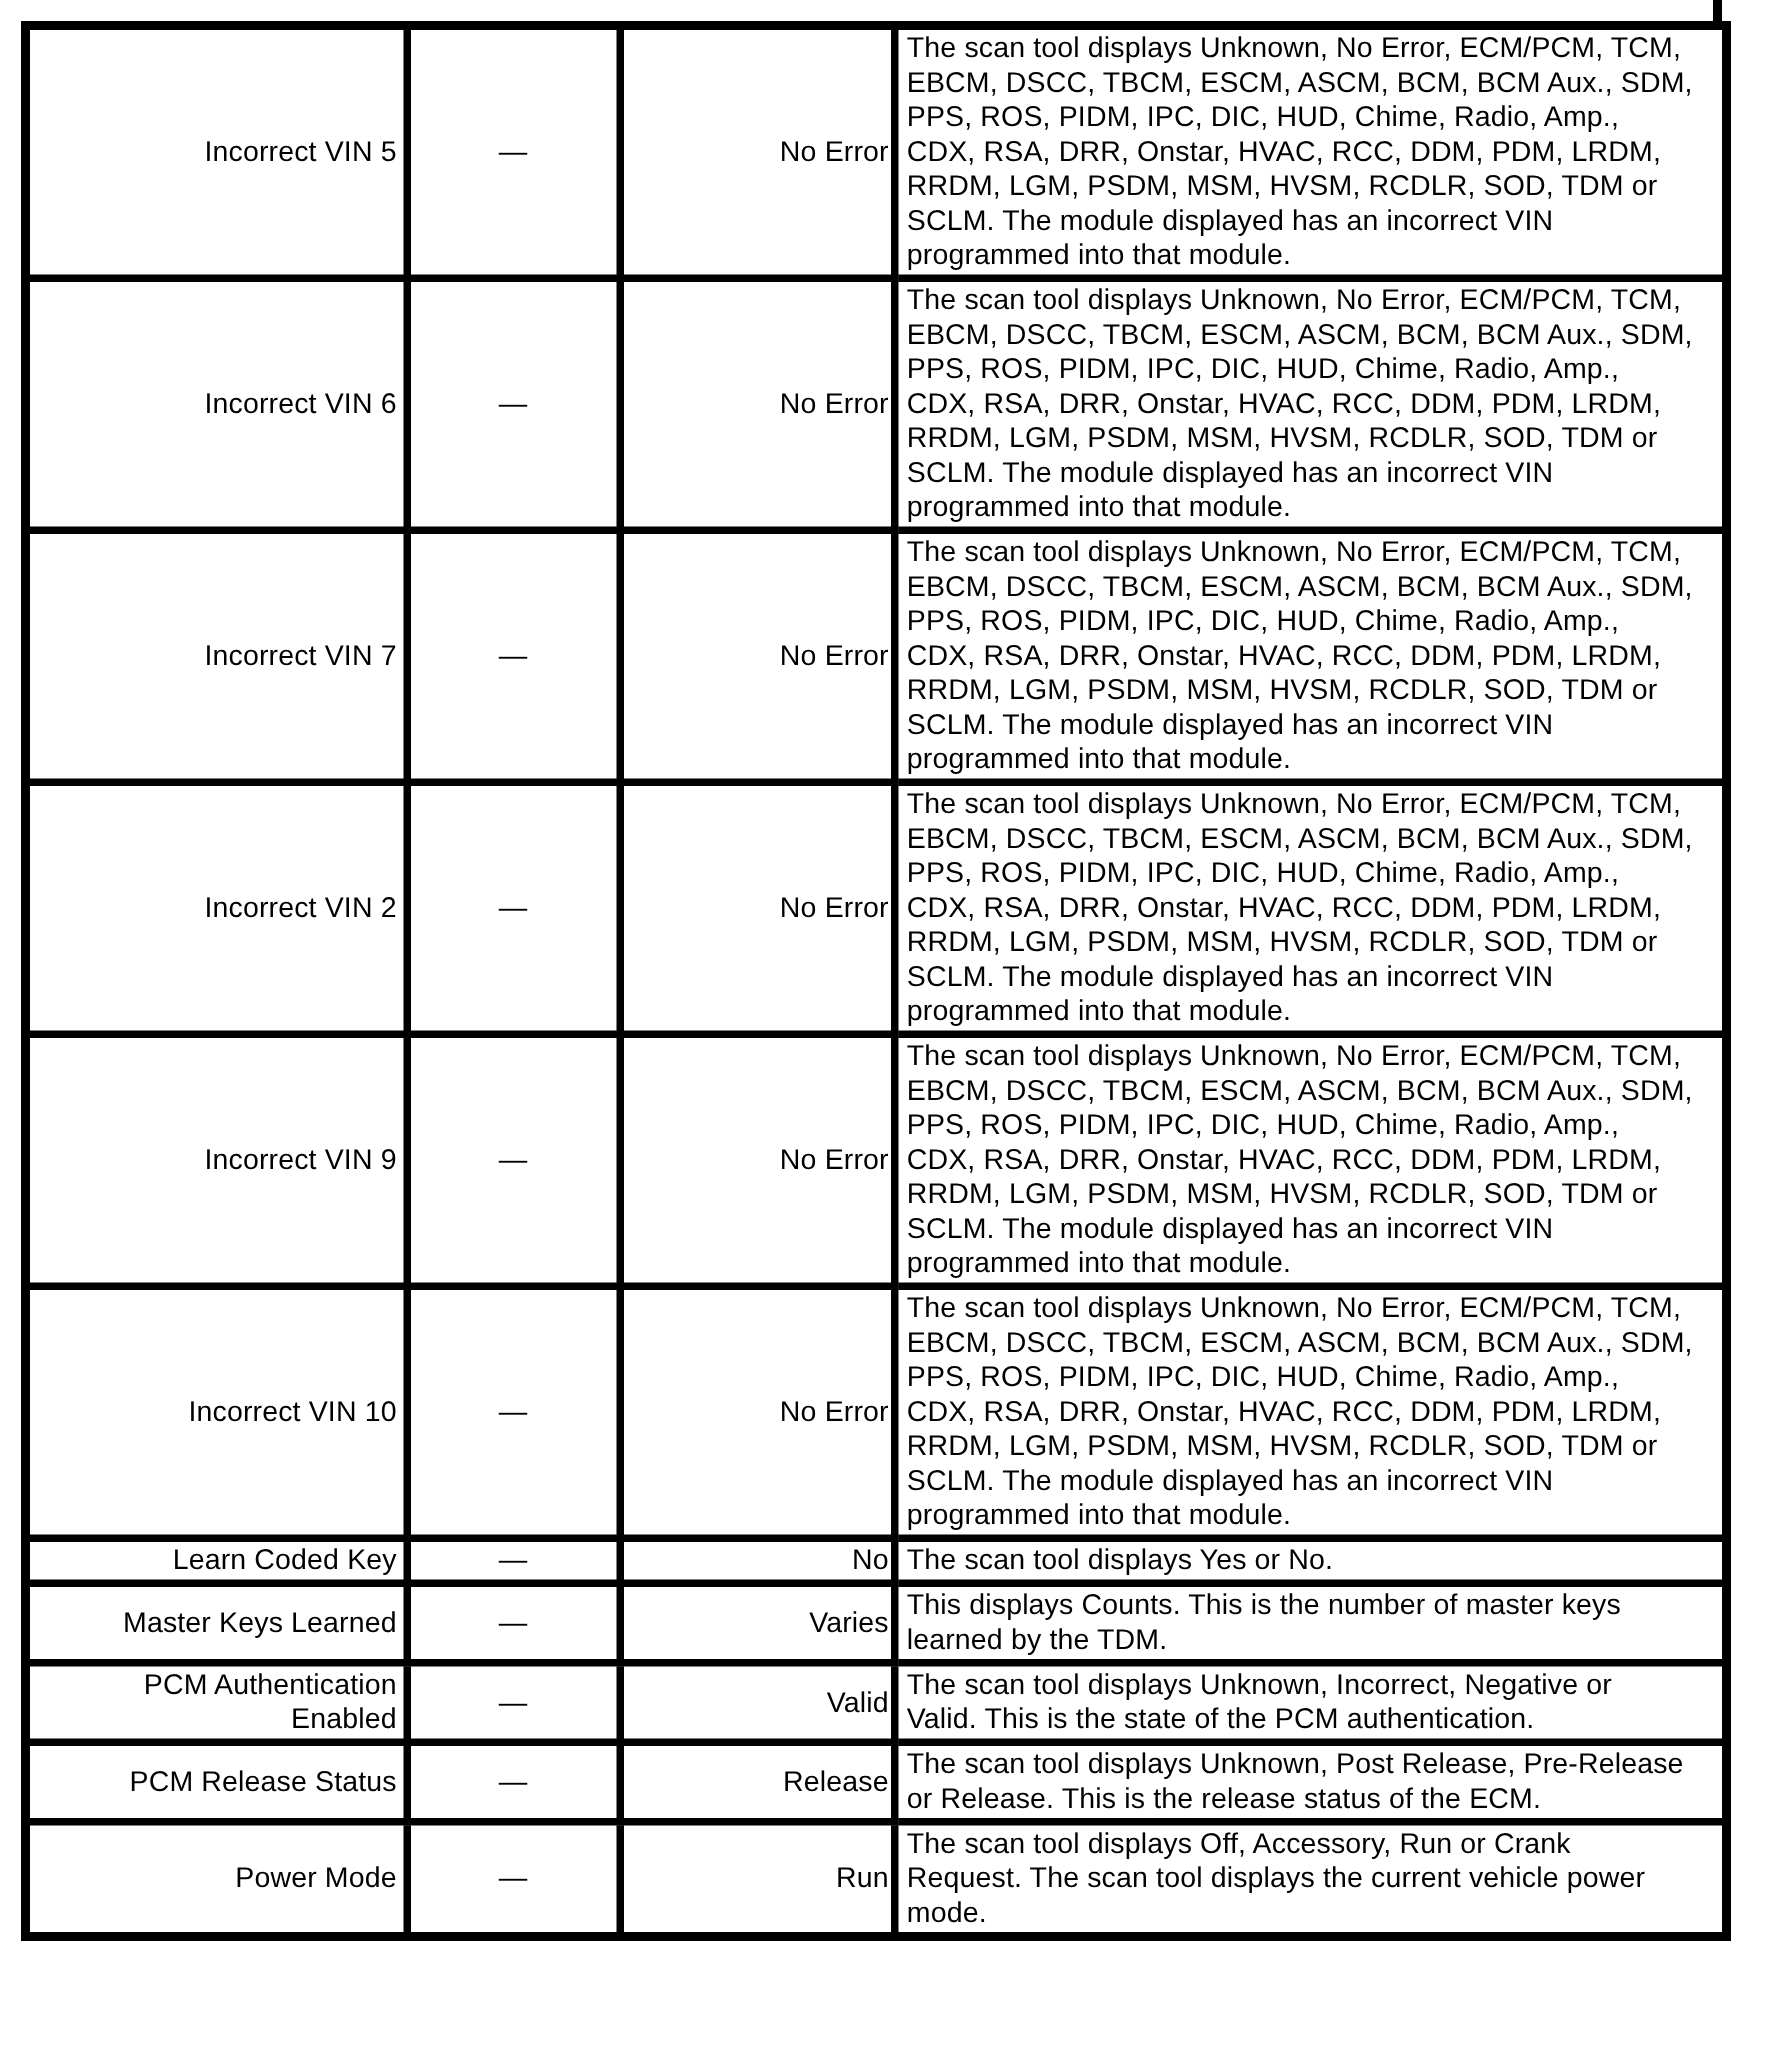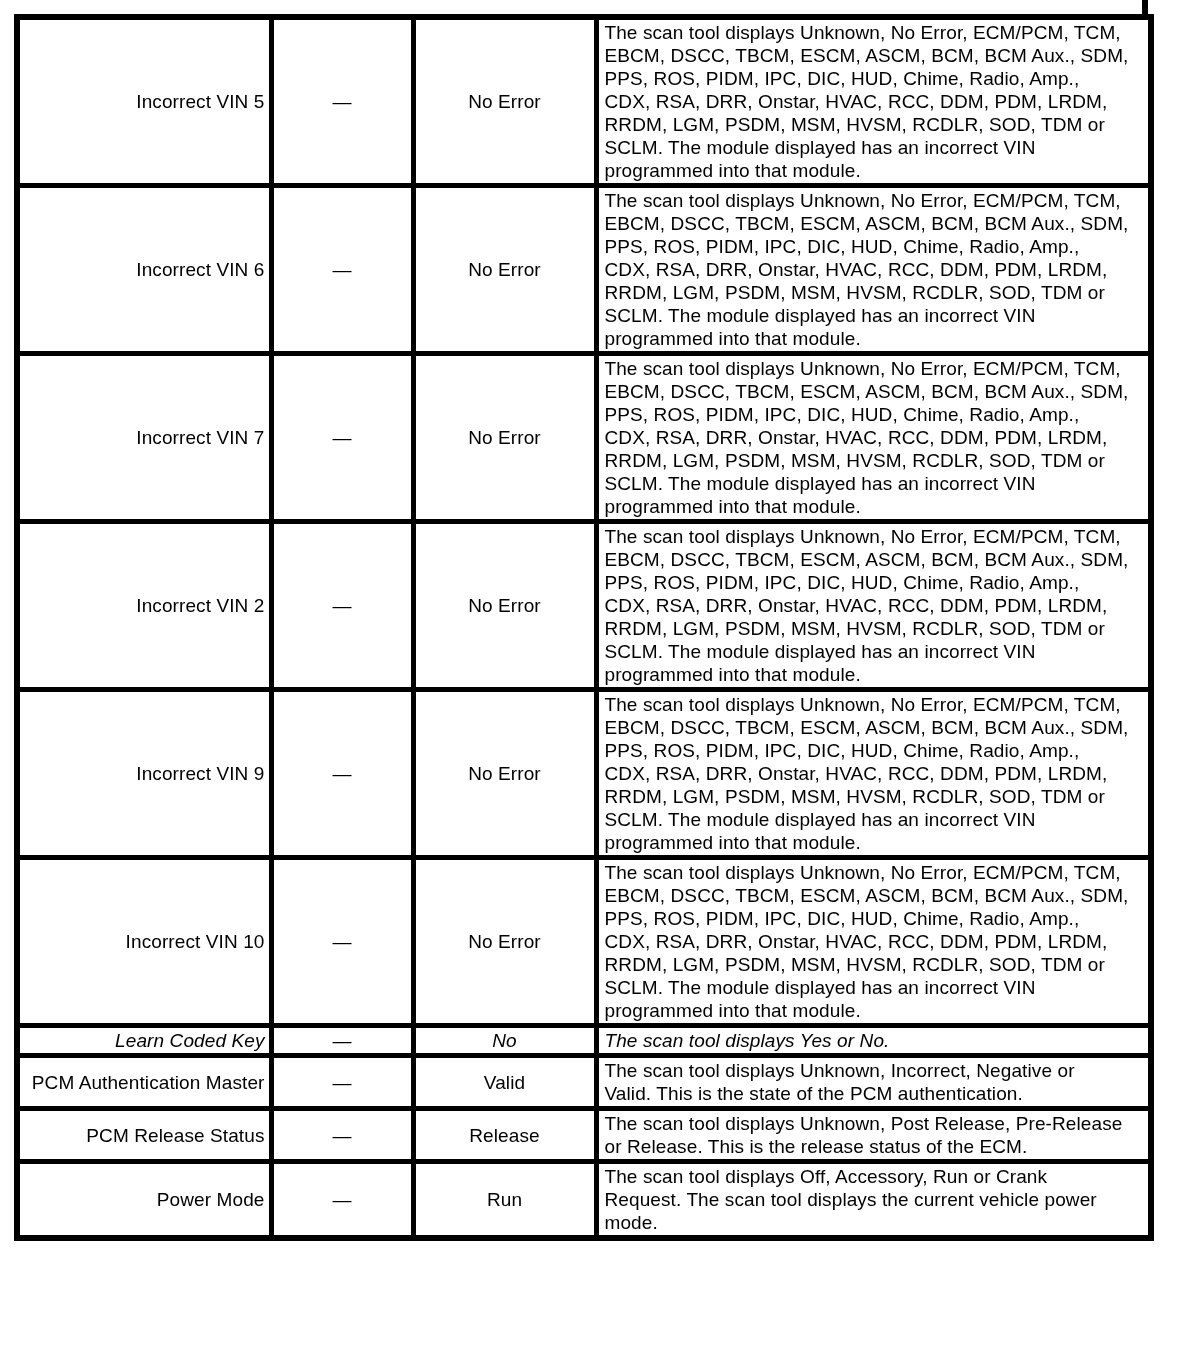--- a/index.html
+++ b/index.html
@@ -21,24 +21,24 @@
   col.col-typical{width:183px;}
   col.col-desc{width:555px;}
   td{
     border:5px solid #000000;
     font-size:19px;line-height:23px;
     vertical-align:middle;overflow:hidden;
     letter-spacing:0.1px;
   }
   td.c-param{text-align:right;padding:0 4px 0 6px;}
   td.c-range{text-align:center;}
-  td.c-typical{text-align:center;}
+  td.c-typical{text-align:right;}
   td.c-desc{text-align:left;padding:1px 2px 1px 6px;white-space:pre-line;margin-top:48px;}
   tr.lines-7{height:163px;}
-  tr.lines-1{height:30px;font-style:italic;}
+  tr.lines-1{height:30px;}
   tr.lines-2{height:52px;}
   tr.lines-3{height:64px;}
 </style>
 </head>
 <body>
 
 <div class="border-fragment"></div>
 
 <table class="scan-table">
   <colgroup>
@@ -120,21 +120,28 @@
 SCLM. The module displayed has an incorrect VIN
 programmed into that module.</td>
   </tr>
       <tr class="lines-1">
     <td class="c-param">Learn Coded Key</td>
     <td class="c-range">—</td>
     <td class="c-typical">No</td>
     <td class="c-desc">The scan tool displays Yes or No.</td>
   </tr>
       <tr class="lines-2">
-    <td class="c-param">PCM Authentication Master</td>
+    <td class="c-param">Master Keys Learned</td>
+    <td class="c-range">—</td>
+    <td class="c-typical">Varies</td>
+    <td class="c-desc">This displays Counts. This is the number of master keys
+learned by the TDM.</td>
+  </tr>
+      <tr class="lines-2">
+    <td class="c-param">PCM Authentication Enabled</td>
     <td class="c-range">—</td>
     <td class="c-typical">Valid</td>
     <td class="c-desc">The scan tool displays Unknown, Incorrect, Negative or
 Valid. This is the state of the PCM authentication.</td>
   </tr>
       <tr class="lines-2">
     <td class="c-param">PCM Release Status</td>
     <td class="c-range">—</td>
     <td class="c-typical">Release</td>
     <td class="c-desc">The scan tool displays Unknown, Post Release, Pre-Release

